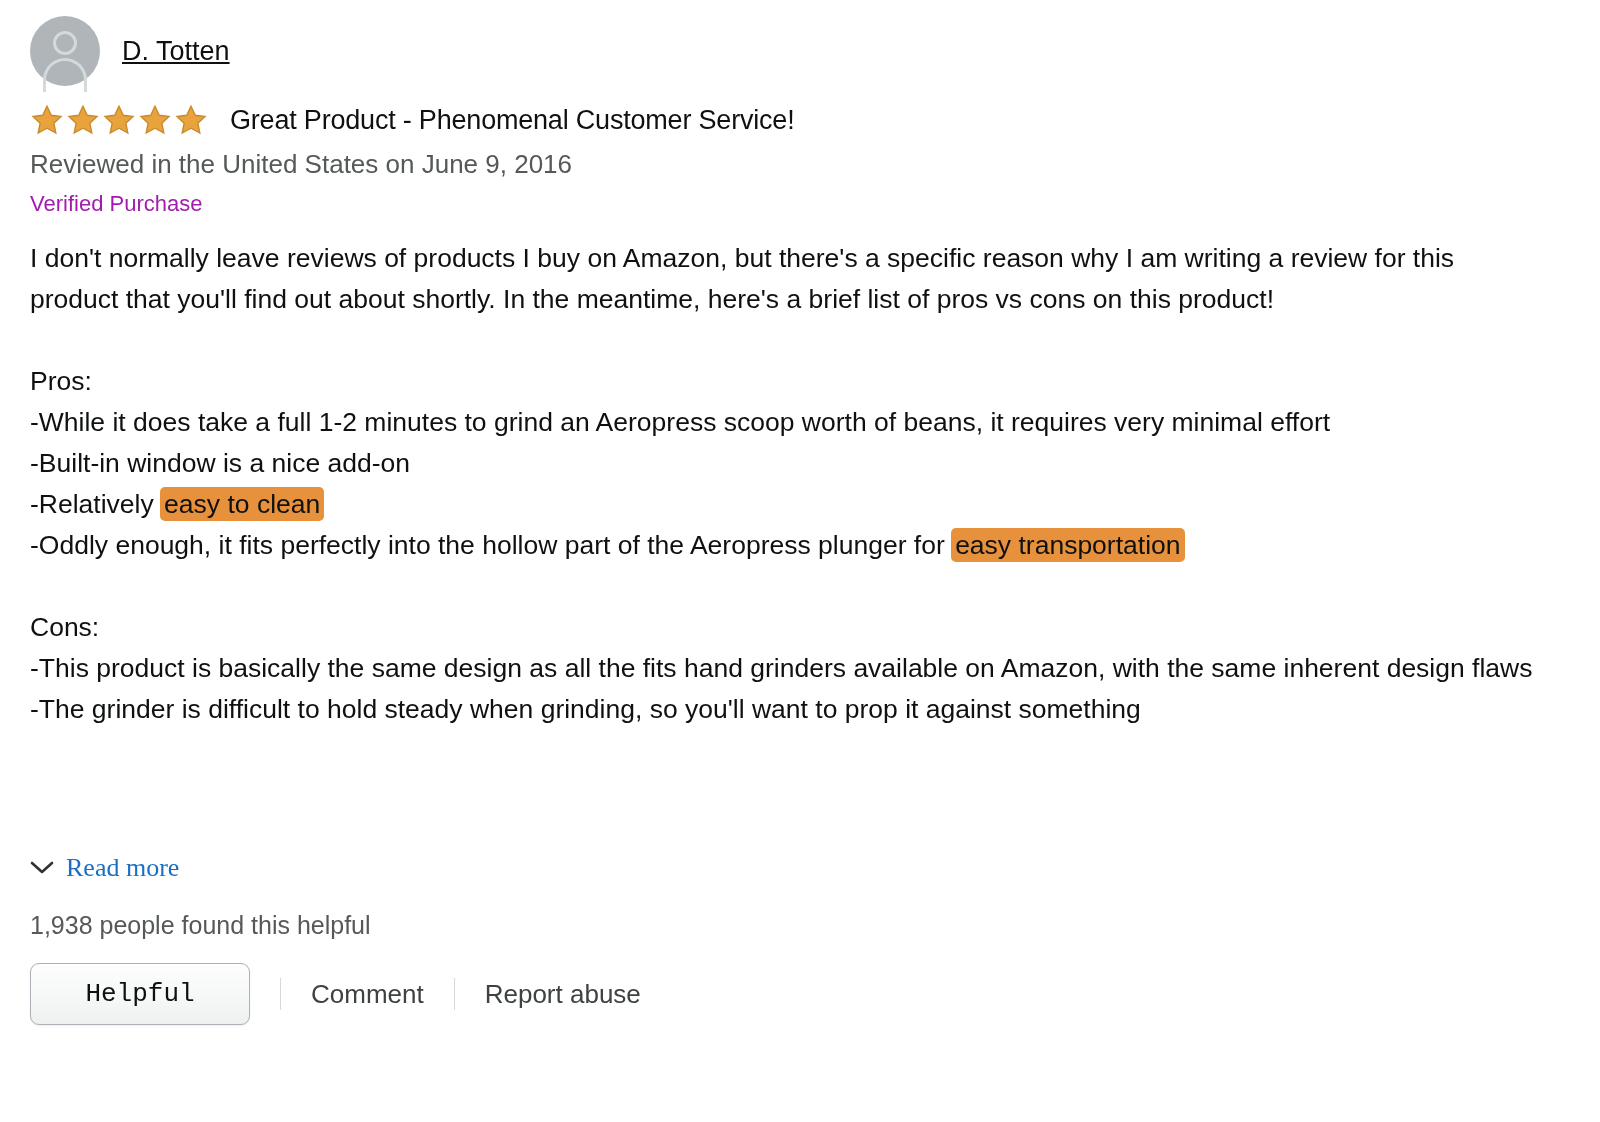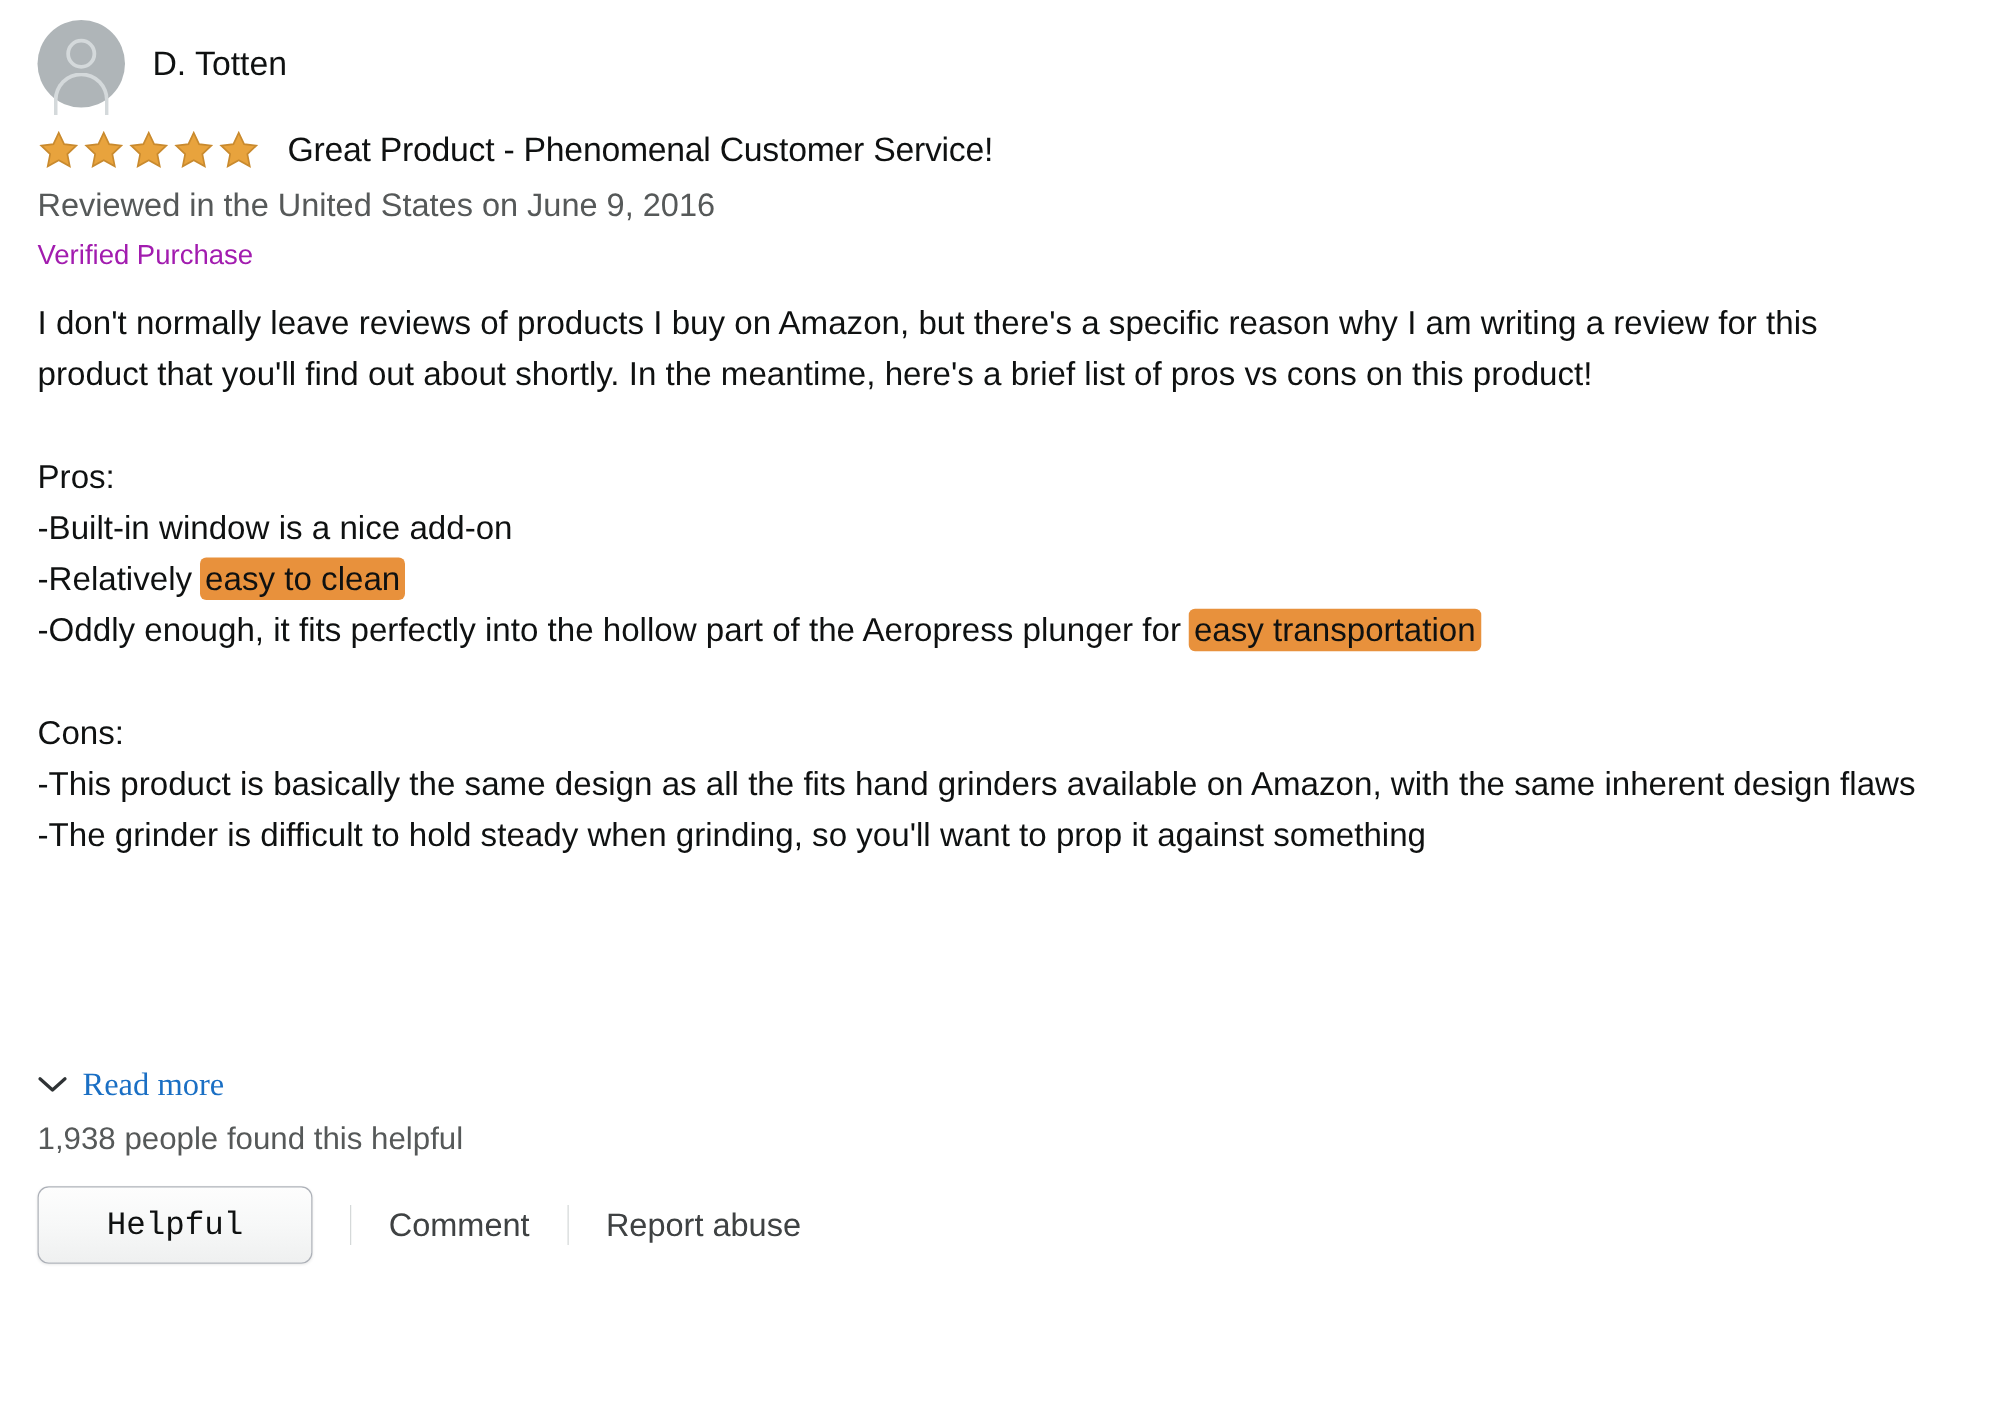--- a/index.html
+++ b/index.html
@@ -23,20 +23,21 @@
     padding: 0 30px;
   }
 
   
   .reviewer-row {
     display: flex;
     align-items: center;
     gap: 22px;
     padding-top: 14px;
     height: 74px;
+    text-decoration: underline;
   }
   .avatar {
     width: 70px;
     height: 70px;
     border-radius: 50%;
     background: #AFB5B8;
     position: relative;
     flex: 0 0 auto;
   }
   .avatar .head {
@@ -162,21 +163,21 @@
   .read-more-label {
     font-size: 26px;
     color: #1A6FC4;
     line-height: 1;
   }
 
   
   .helpful-count {
     font-size: 25px;
     color: #565959;
-    margin-top: 12px;
+    margin-top: 26px;
     line-height: 1.1;
   }
 
   
   .actions {
     display: flex;
     align-items: center;
     margin-top: 24px;
     height: 62px;
   }
@@ -247,20 +248,21 @@
   </div>
 
   <div class="review-date">Reviewed in the United States on June 9, 2016</div>
 
   <div class="verified">Verified Purchase</div>
 
   <div class="review-body">
     <p>I don't normally leave reviews of products I buy on Amazon, but there's a specific reason why I am writing a review for this product that you'll find out about shortly. In the meantime, here's a brief list of pros vs cons on this product!</p>
     <div class="blank-line"></div>
     <p>Pros:</p>
+    <p>-While it does take a full 1-2 minutes to grind an Aeropress scoop worth of beans, it requires very minimal effort</p>
     <p>-Built-in window is a nice add-on</p>
     <p><span>-Relatively </span><span class="hl">easy to clean</span></p>
     <p><span>-Oddly enough, it fits perfectly into the hollow part of the Aeropress plunger for </span><span class="hl">easy transportation</span></p>
     <div class="blank-line"></div>
     <p>Cons:</p>
     <p>-This product is basically the same design as all the fits hand grinders available on Amazon, with the same inherent design flaws</p>
     <p>-The grinder is difficult to hold steady when grinding, so you'll want to prop it against something</p>
     <div class="body-fade"></div>
   </div>
 

